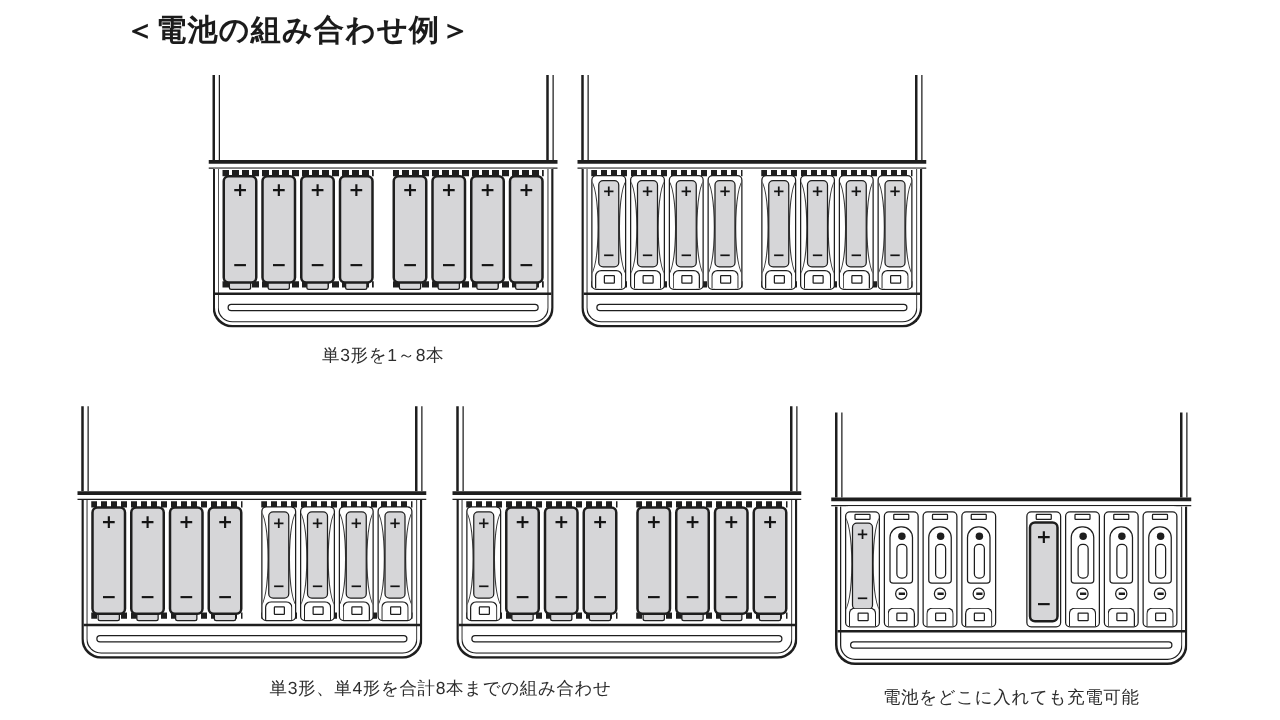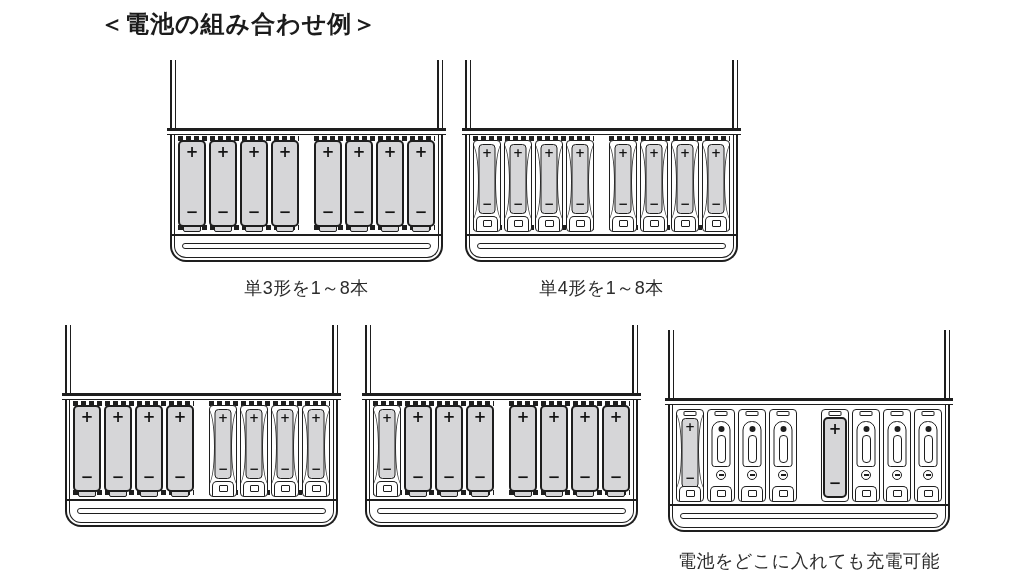--- a/index.html
+++ b/index.html
@@ -6,21 +6,21 @@
     --line:#1e1e1e;
     --bat:#d6d6d8;
     --text:#2d2d2d;
     --bg:#ffffff;
   }
   html,body{margin:0;padding:0;background:#fff;}
   .canvas{position:relative;width:1024px;height:576px;background:var(--bg);overflow:hidden;
           font-family:"Liberation Sans","DejaVu Sans",sans-serif;text-decoration:underline;}
   .title{position:absolute;left:100px;top:8px;font-size:24px;font-weight:700;color:#1b1b1b;
          margin:0;letter-spacing:1px;}
-  .caption{position:absolute;text-align:center;font-size:18px;color:var(--text);letter-spacing:.5px;}
+  .caption{position:absolute;text-align:center;font-size:14px;color:var(--text);letter-spacing:.5px;}
   .cap-1{left:170px;top:276px;width:273px;}
   .cap-2{left:465px;top:276px;width:273px;}
   .cap-3{left:60px;top:542px;width:585px;}
   .cap-4{left:668px;top:549px;width:282px;}
 
   .charger{position:absolute;width:273px;height:202px;}
   .pos-c1{left:170px;top:60px;}
   .pos-c2{left:465px;top:60px;}
   .pos-c3{left:65px;top:325px;}
   .pos-c4{left:365px;top:325px;}
@@ -597,15 +597,15 @@
             </div>
           </div>
         </div>
         <div class="housing">
           <div class="slot-bar"></div>
         </div>
       </div>
     </div>
 
   <div class="caption cap-1">単3形を1～8本</div>
-  <div class="caption cap-2">単4形を1～8本</div>
+  <div class="caption cap-3">単3形、単4形を合計8本までの組み合わせ</div>
   <div class="caption cap-4">電池をどこに入れても充電可能</div>
 </div>
 
 </body></html>

